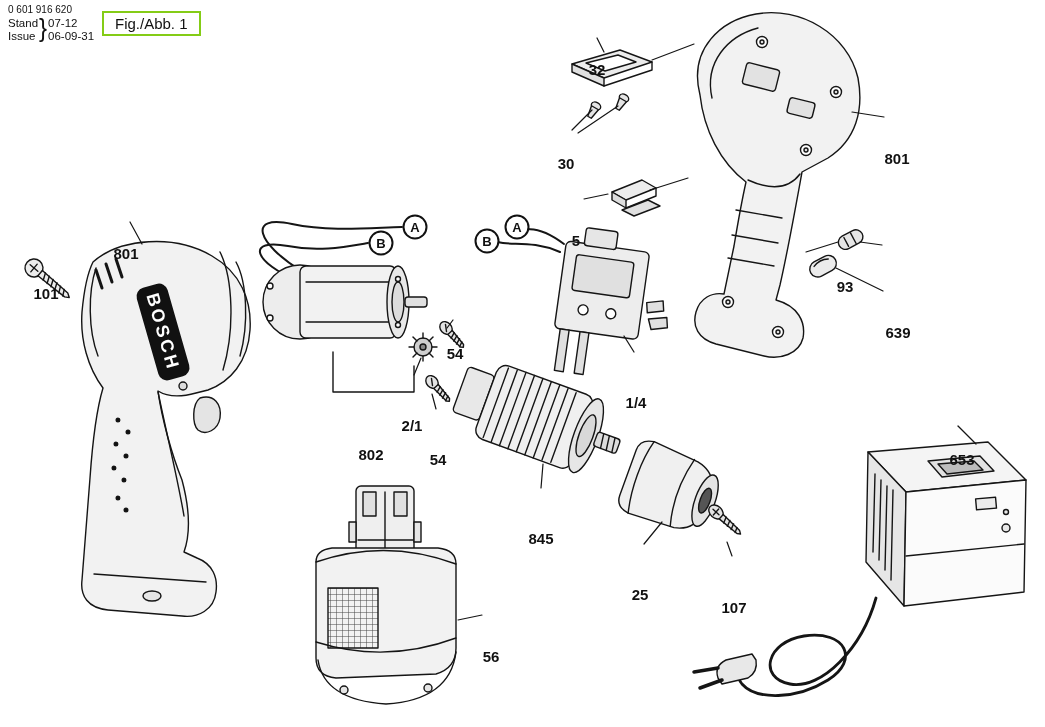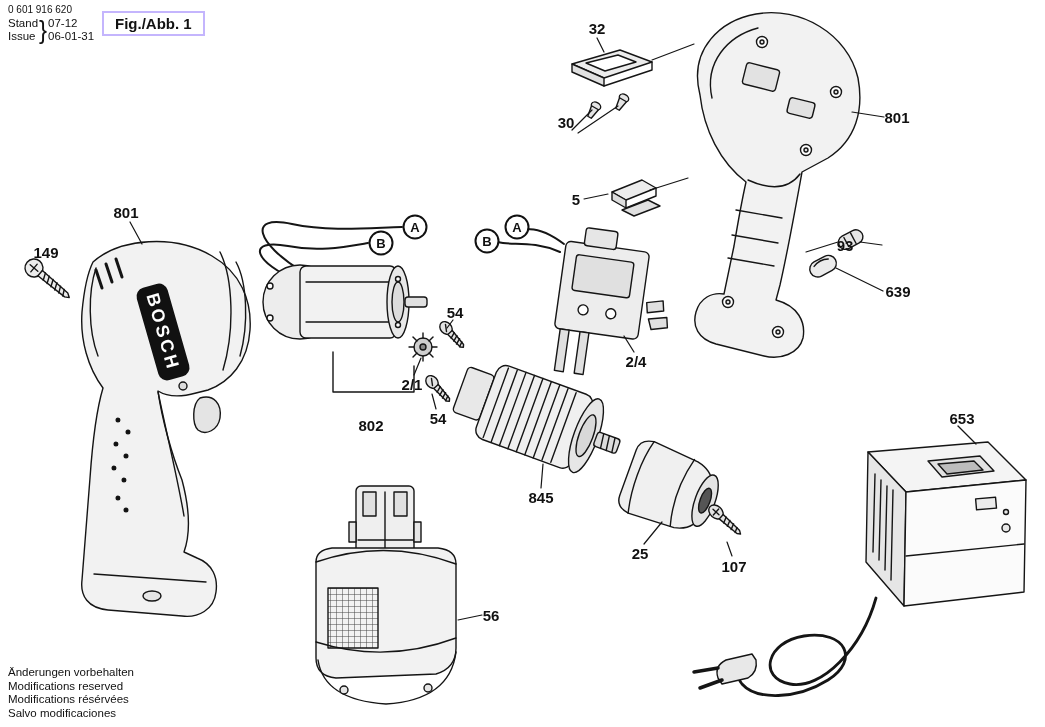--- a/index.html
+++ b/index.html
@@ -1,28 +1,28 @@
 <!DOCTYPE html>
 <html><head>
 <meta charset="utf-8">
 <style>
   html,body{margin:0;padding:0;background:#fff;}
   .stage{position:relative;width:1045px;height:727px;background:#fff;overflow:hidden;
          font-family:"Liberation Sans",sans-serif;color:#111;}
   .diagram-svg{position:absolute;left:0;top:0;width:1045px;height:727px;}
-  .callout{position:absolute;transform:translate(-50%,-50%);font-weight:bold;font-size:15px;color:#111;white-space:nowrap;}
+  .callout{position:absolute;transform:translate(-50%,-50%);font-weight:bold;font-size:15px;color:#111;white-space:nowrap;margin-top:41px;}
   .marker{position:absolute;transform:translate(-50%,-50%);width:21px;height:21px;border:2.5px solid #111;
           border-radius:50%;background:#fff;display:flex;align-items:center;justify-content:center;
           font-weight:bold;font-size:13px;}
   .hdr-part{position:absolute;left:8px;top:4px;font-size:10px;}
-  .hdr-rev{position:absolute;left:8px;top:17px;display:flex;align-items:flex-end;font-size:11.5px;}
+  .hdr-rev{position:absolute;left:8px;top:17px;display:flex;align-items:flex-start;font-size:11.5px;}
   .hdr-rev .col{display:flex;flex-direction:column;line-height:13px;}
   .hdr-rev .brace{font-size:24px;line-height:24px;margin:0 1px;transform:scaleY(1.05);}
-  .fig-box{position:absolute;left:102px;top:11px;border:2px solid #c4b5fd;padding:2px 11px;
-           font-weight:bold;font-size:15px;background:#fff;}
+  .fig-box{position:absolute;left:102px;top:11px;border:2px solid #84cc16;padding:2px 11px;
+           font-weight:normal;font-size:15px;background:#fff;}
   .footer{position:absolute;left:8px;top:666px;font-size:11.5px;line-height:13.5px;}
 </style>
 </head>
 <body>
 
 <div class="stage">
 
   <svg class="diagram-svg" viewBox="0 0 1045 727" xmlns="http://www.w3.org/2000/svg">
     <defs>
       <pattern id="gridp" width="6" height="6" patternUnits="userSpaceOnUse">
@@ -296,49 +296,43 @@
 
   <div class="hdr-part">0 601 916 620</div>
   <div class="hdr-rev">
     <div class="col">
       <span>Stand</span>
       <span>Issue</span>
     </div>
     <div class="brace">}</div>
     <div class="col">
       <span>07-12</span>
-      <span>06-01-31</span>
+      <span>06-09-31</span>
     </div>
   </div>
   <div class="fig-box">Fig./Abb. 1</div>
 
   <div class="callout" style="left:597px;top:28px">32</div>
   <div class="callout" style="left:566px;top:122px">30</div>
   <div class="callout" style="left:897px;top:117px">801</div>
   <div class="callout" style="left:576px;top:199px">5</div>
   <div class="callout" style="left:845px;top:245px">93</div>
   <div class="callout" style="left:898px;top:291px">639</div>
   <div class="callout" style="left:126px;top:212px">801</div>
-  <div class="callout" style="left:46px;top:252px">149</div>
+  <div class="callout" style="left:46px;top:252px">101</div>
   <div class="callout" style="left:455px;top:312px">54</div>
   <div class="callout" style="left:412px;top:384px">2/1</div>
-  <div class="callout" style="left:371px;top:425px">802</div>
+  <div class="callout" style="left:371px;top:413px">802</div>
   <div class="callout" style="left:438px;top:418px">54</div>
-  <div class="callout" style="left:636px;top:361px">2/4</div>
+  <div class="callout" style="left:636px;top:361px">1/4</div>
   <div class="callout" style="left:541px;top:497px">845</div>
   <div class="callout" style="left:640px;top:553px">25</div>
   <div class="callout" style="left:734px;top:566px">107</div>
   <div class="callout" style="left:962px;top:418px">653</div>
   <div class="callout" style="left:491px;top:615px">56</div>
 
   <div class="marker" style="left:415px;top:227px">A</div>
   <div class="marker" style="left:381px;top:243px">B</div>
   <div class="marker" style="left:517px;top:227px">A</div>
   <div class="marker" style="left:487px;top:241px">B</div>
 
-  <div class="footer">
-    <div>Änderungen vorbehalten</div>
-    <div>Modifications reserved</div>
-    <div>Modifications résérvées</div>
-    <div>Salvo modificaciones</div>
-  </div>
 
 </div>
 
 </body></html>

